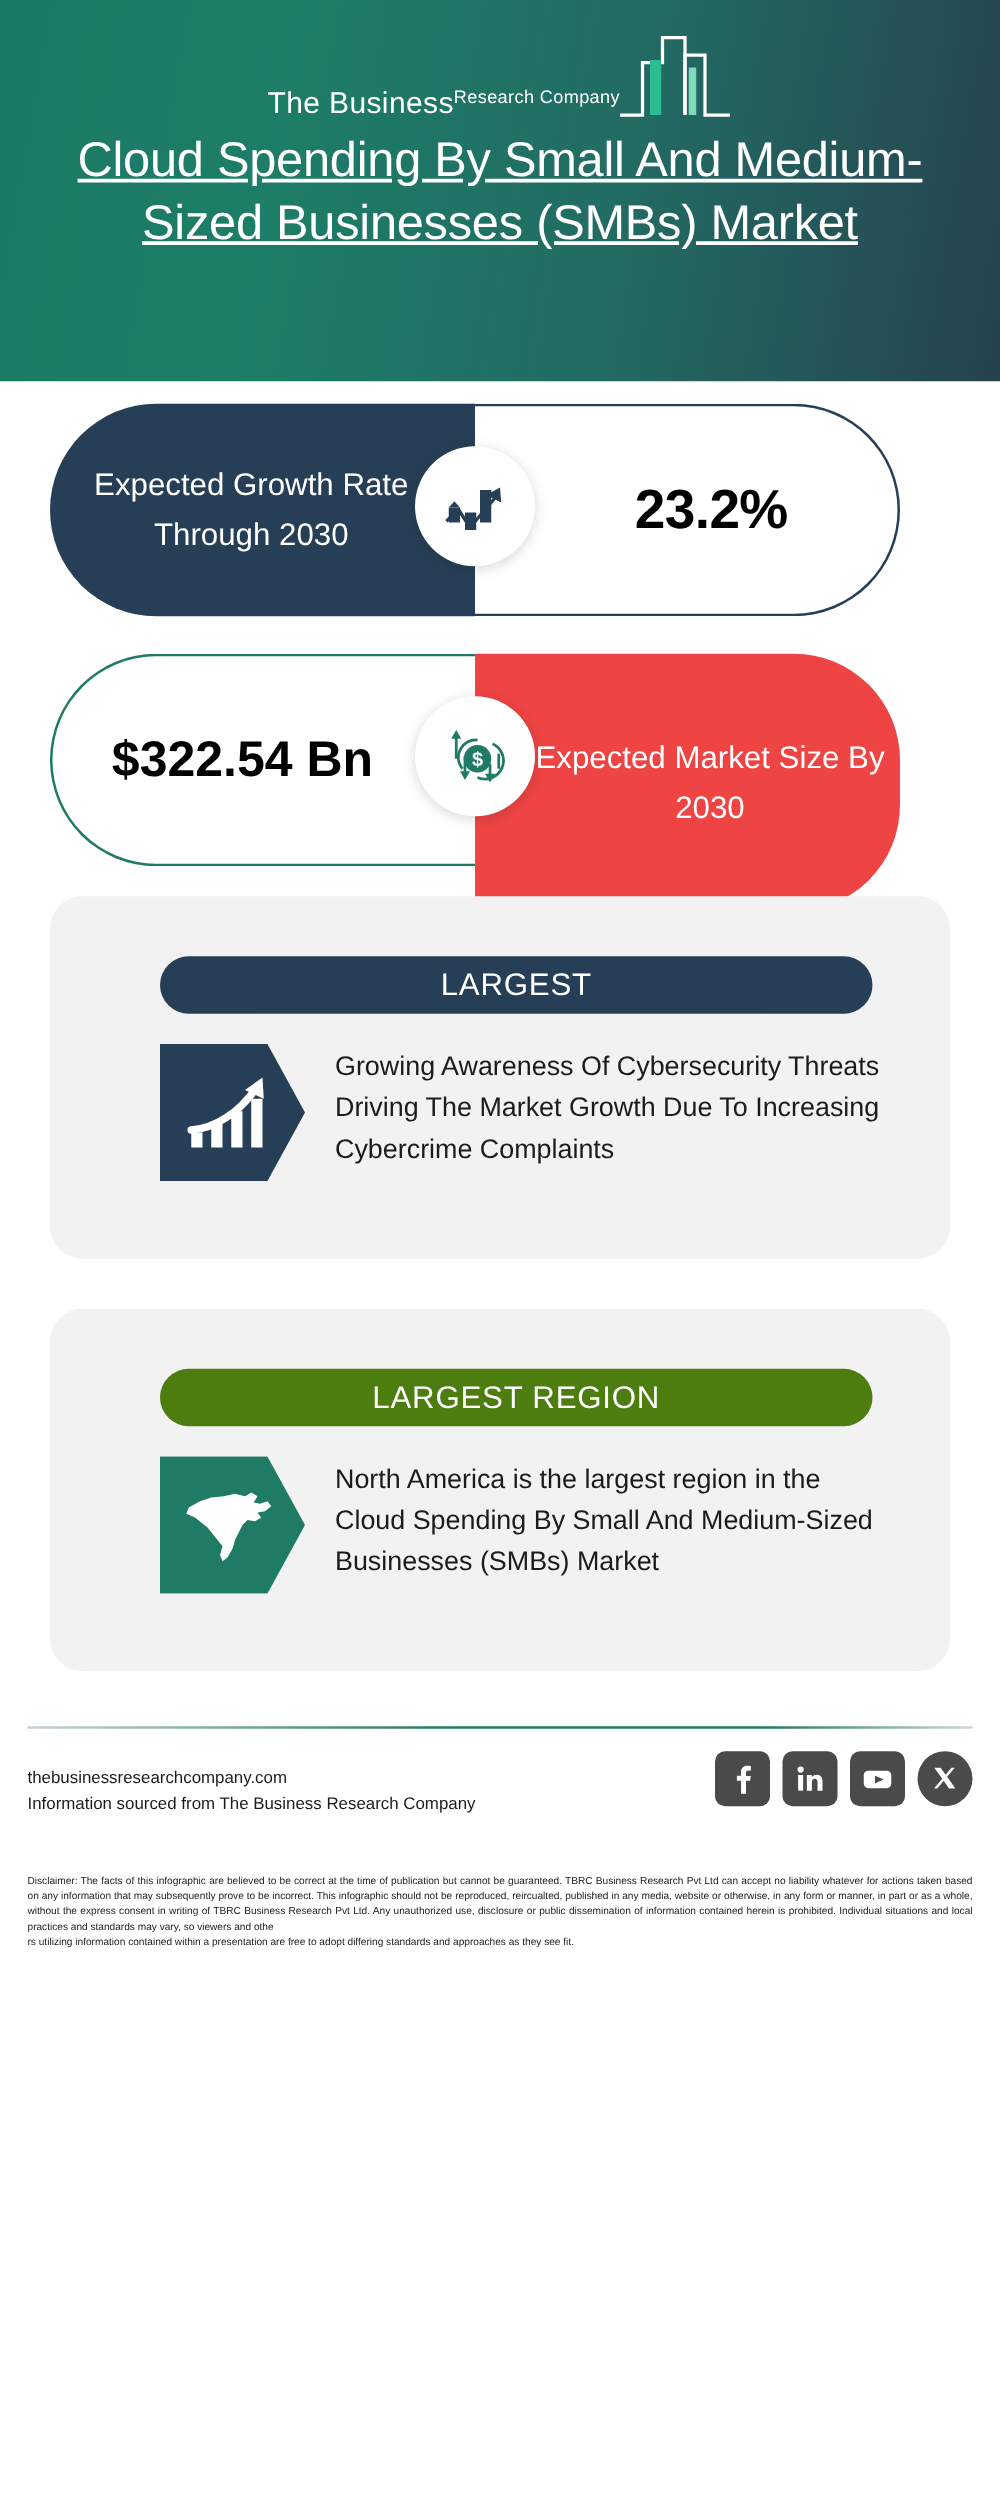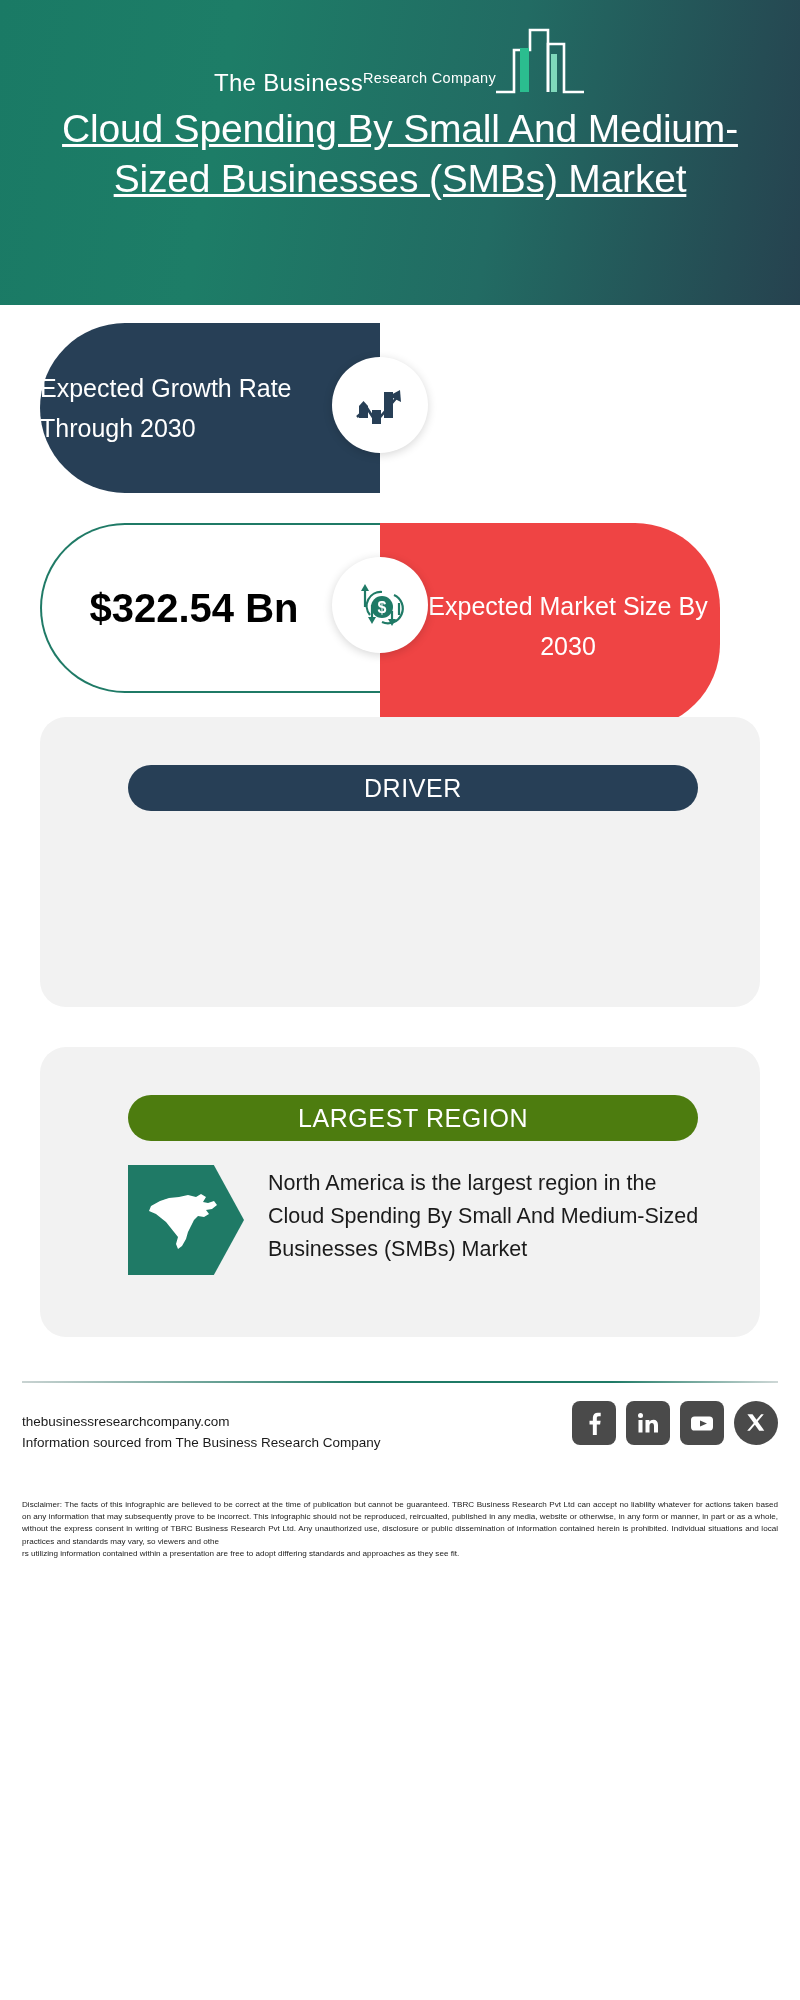--- a/index.html
+++ b/index.html
@@ -46,21 +46,21 @@
 
   
   .growth-left {
     position: absolute; left: 40px; top: 18px;
     width: 340px; height: 170px;
     background: #273f56;
     border-radius: 85px 0 0 85px;
     display: flex; align-items: center; justify-content: center;
   }
   .growth-left-text {
-    color: #ffffff; font-size: 25px; line-height: 40px; 
+    color: #ffffff; font-size: 25px; line-height: 40px; text-align: center;
     padding-right: 18px;
   }
   .growth-right {
     position: absolute; left: 380px; top: 18px;
     width: 340px; height: 170px;
     border: 2.5px solid #273f56;
     border-left: none;
     border-radius: 0 85px 85px 0;
     background: #ffffff;
     display: flex; align-items: center; justify-content: center;
@@ -185,20 +185,23 @@
   </div>
 
   <div class="header-title">Cloud Spending By Small And Medium-Sized Businesses (SMBs) Market</div>
 </div>
 
 <div class="stat-zone">
 
   <div class="stat-row" style="height:200px;">
     <div class="growth-left">
       <span class="growth-left-text">Expected Growth Rate Through 2030</span>
+    </div>
+    <div class="growth-right">
+      <span class="growth-value">23.2%</span>
     </div>
     <div class="circle-icon">
       <svg width="54" height="50" viewBox="0 0 54 50">
         <path d="M6 26 h9 v12 h-9 z" fill="#273f56"></path>
         <path d="M6 26 l4.5 -5 l4.5 5 z" fill="#273f56"></path>
         <rect x="19" y="30" width="9" height="14" fill="#273f56"></rect>
         <rect x="31" y="12" width="9" height="26" fill="#273f56"></rect>
         <polyline points="4,37 14,28 23,42 45,16" fill="none" stroke="#273f56" stroke-width="2.6" stroke-linejoin="round"></polyline>
         <polygon points="47,10 48,22 36,16" fill="#273f56"></polygon>
       </svg>
@@ -225,21 +228,34 @@
         <line x1="40" y1="34" x2="40" y2="46" stroke="#1f7a66" stroke-width="2.2"></line>
         <polygon points="40,49 44,42 36,42" fill="#1f7a66"></polygon>
         <line x1="47" y1="26" x2="47" y2="38" stroke="#1f7a66" stroke-width="2.2"></line>
       </svg>
     </div>
   </div>
 </div>
 
 <div class="panel" style="height:290px; margin-top:12px;">
   <div class="pill driver">
-    <span>DRIVER</span>
+    <span>LARGEST</span>
+  </div>
+  <div class="panel-body">
+    <div class="hexicon driver">
+      <svg width="74" height="66" viewBox="0 0 74 66">
+        <rect x="4" y="49" width="9" height="12" fill="#ffffff"></rect>
+        <rect x="20" y="42" width="9" height="19" fill="#ffffff"></rect>
+        <rect x="36" y="32" width="9" height="29" fill="#ffffff"></rect>
+        <rect x="52" y="22" width="9" height="39" fill="#ffffff"></rect>
+        <path d="M4 47 C22 46 42 34 57 12" fill="none" stroke="#ffffff" stroke-width="6" stroke-linecap="round"></path>
+        <polygon points="61,5 62,22 47,15" fill="#ffffff"></polygon>
+      </svg>
+    </div>
+    <div class="panel-text">Growing Awareness Of Cybersecurity Threats Driving The Market Growth Due To Increasing Cybercrime Complaints</div>
   </div>
 </div>
 
 <div class="panel" style="height:290px; margin-top:40px;">
   <div class="pill region">
     <span>LARGEST REGION</span>
   </div>
   <div class="panel-body">
     <div class="hexicon region">
       <svg width="80" height="68" viewBox="0 0 80 68">

